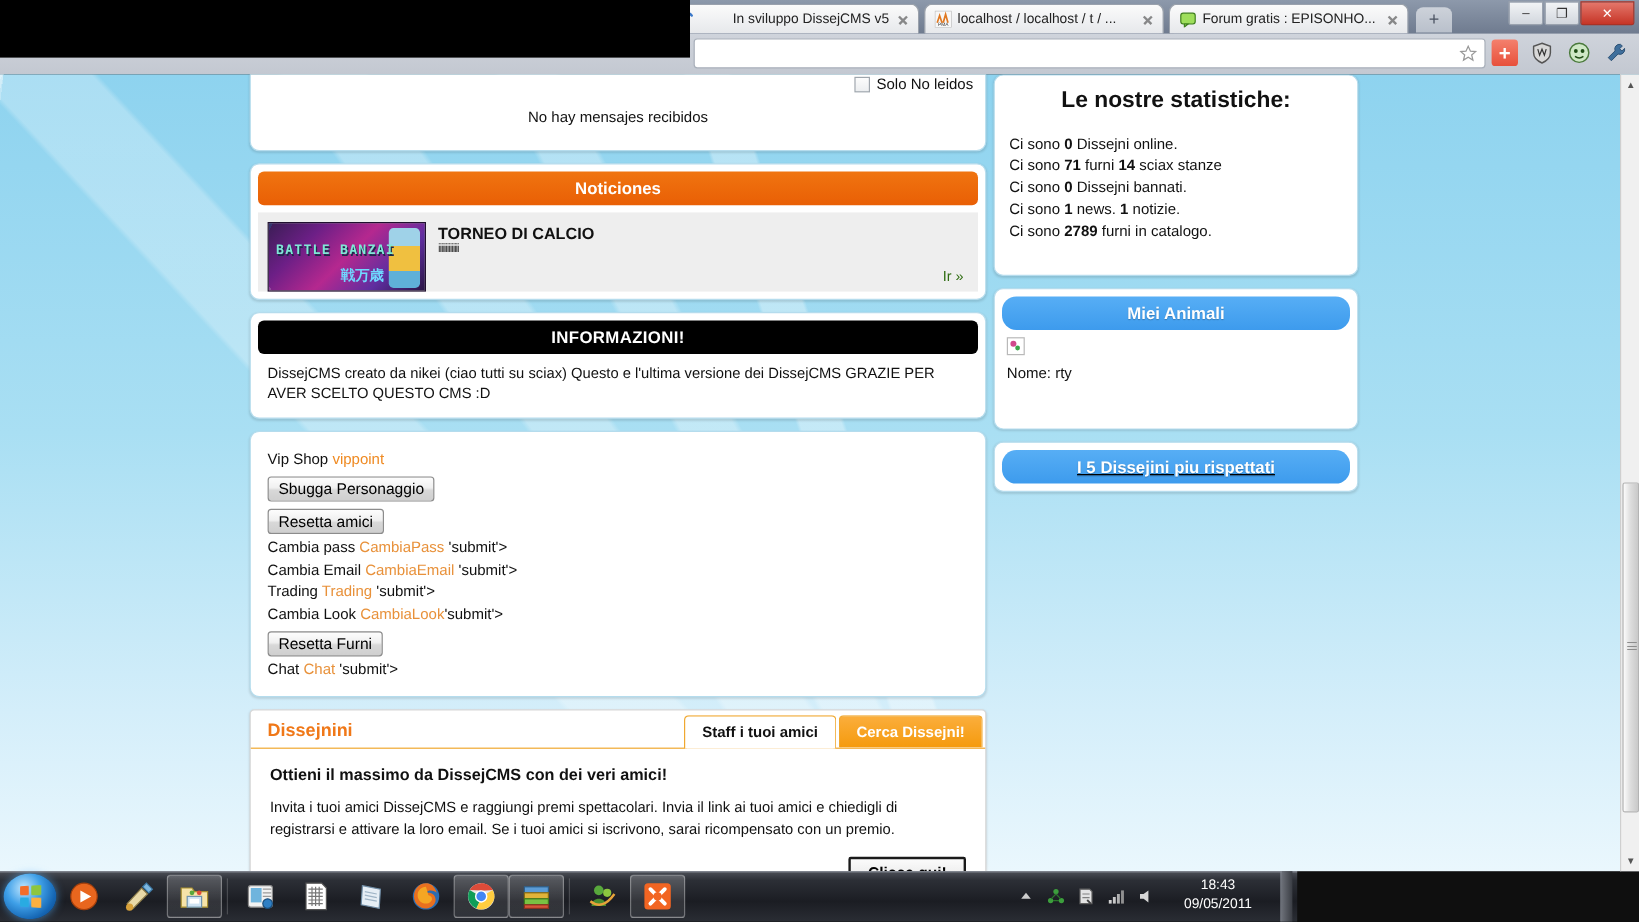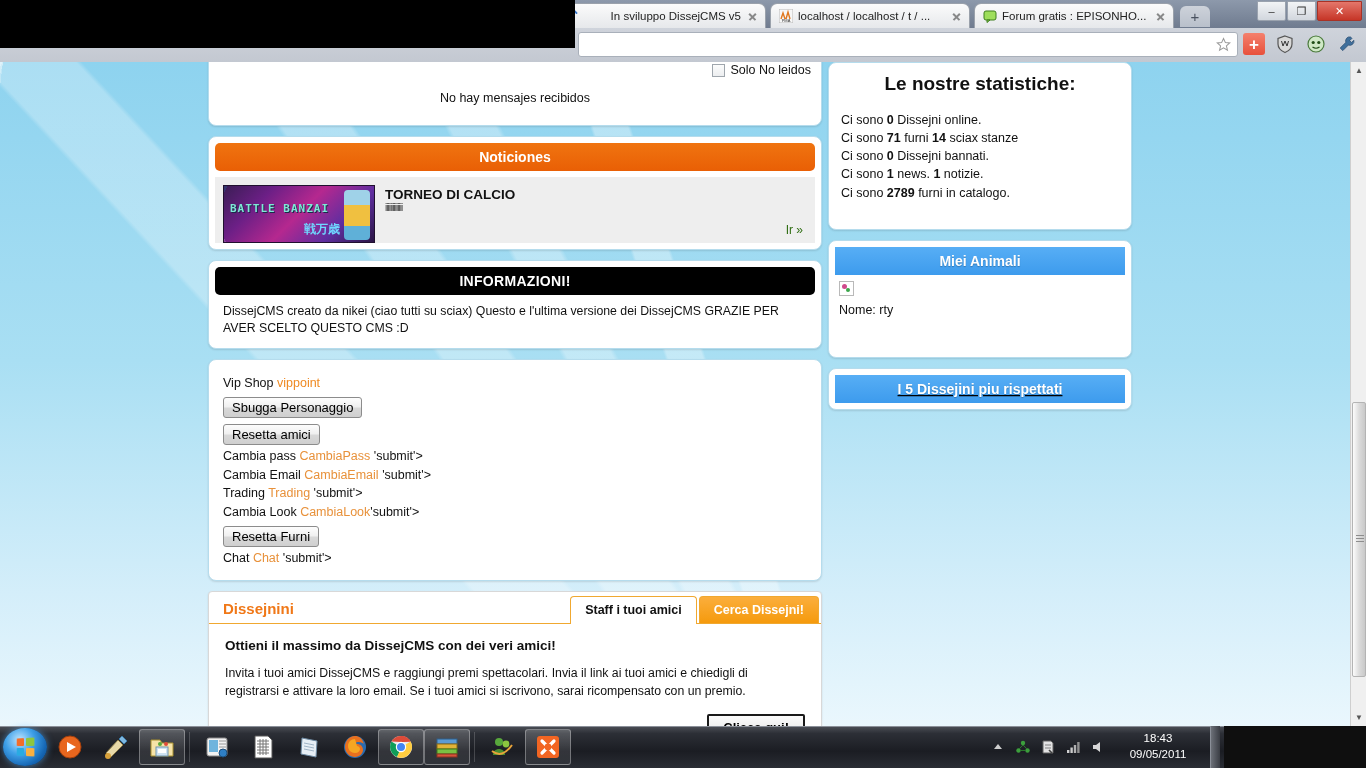--- a/index.html
+++ b/index.html
@@ -120,34 +120,34 @@
   .hdr-black {
     background: #000; color: #fff; text-align: center; font-weight: bold;
     font-size: 14px; padding: 6px 0; border-radius: 5px; letter-spacing: .3px;
   }
   .hdr-orange {
     background: linear-gradient(#f07410, #e95f05); color: #fff; text-align: center;
     font-weight: bold; font-size: 14px; padding: 6px 0; border-radius: 5px;
   }
   .hdr-blue {
     background: linear-gradient(#57aef5, #3d9bed); color: #fff; text-align: center;
-    font-weight: bold; font-size: 14px; padding: 6px 4px; border-radius: 0;
+    font-weight: bold; font-size: 14px; padding: 6px 4px; border-radius: 12px;
     text-shadow: 0 1px 1px rgba(0,0,0,.25);
   }
 
   
   #messages-panel { position: relative; padding: 8px 10px 14px; min-height: 72px; }
   .chk-row { display: flex; align-items: center; justify-content: flex-end; gap: 5px; font-size: 12.5px; color: #111; }
   .chk-box { width: 13px; height: 13px; border: 1px solid #9fa6ad; background: linear-gradient(#fcfcfc,#eceef0); }
   .msg-empty { text-align: center; font-size: 12.5px; color: #111; margin-top: 14px; }
 
   
   .notice-body { background: #eeeeee; margin-top: 6px; padding: 8px; position: relative; min-height: 66px; }
   .notice-img {
-    width: 152px; height: 58px; float: left; margin-right: 10px;
+    width: 132px; height: 58px; float: left; margin-right: 10px;
     background:
       linear-gradient(135deg, #3b1d55 0%, #6c1f86 25%, #b5288f 50%, #5f2ea0 75%, #2a1545 100%);
     border: 1px solid #20102f; position: relative; overflow: hidden;
   }
   .notice-img .bz {
     position: absolute; left: 6px; top: 16px; color: #7fe8d6;
     font-family: "DejaVu Sans Mono", monospace; font-size: 11px; font-weight: bold;
     letter-spacing: 1px; text-shadow: 1px 1px 0 #1b2a4a;
   }
   .notice-img .kanji {
@@ -247,21 +247,21 @@
     position: absolute; left: 1px; top: 340px; width: 14px; height: 275px;
     background: linear-gradient(90deg,#fcfcfc,#dcdcdc 50%,#c9c9c9);
     border: 1px solid #b4b4b4; border-radius: 2px;
   }
   .sc-grip { position:absolute; left:3px; top:132px; width:8px; height:7px;
     background: repeating-linear-gradient(#8d8d8d 0 1px, transparent 1px 3px); }
   .sc-arrow.bottom { position:absolute; bottom:0; left:0; }
 
   
   #taskbar {
-    position: absolute; left: 0; top: 726px; width: 1224px; height: 42px;
+    position: absolute; left: 0; top: 726px; width: 1081px; height: 42px;
     background: linear-gradient(#4d5058 0%, #2c2f36 18%, #1b1d23 60%, #2a2d34 100%);
     border-top: 1px solid #7d8severity;
     display: flex; align-items: center;
   }
   #taskbar:before {
     content:""; position:absolute; left:0; top:0; width:100%; height:1px; background:#8b9099;
   }
   .start-orb {
     width: 44px; height: 38px; margin-left: 3px; border-radius: 50%;
     background: radial-gradient(circle at 38% 32%, #bfe6ff 0%, #3fa0e8 38%, #1566b4 70%, #0c3f7a 100%);

